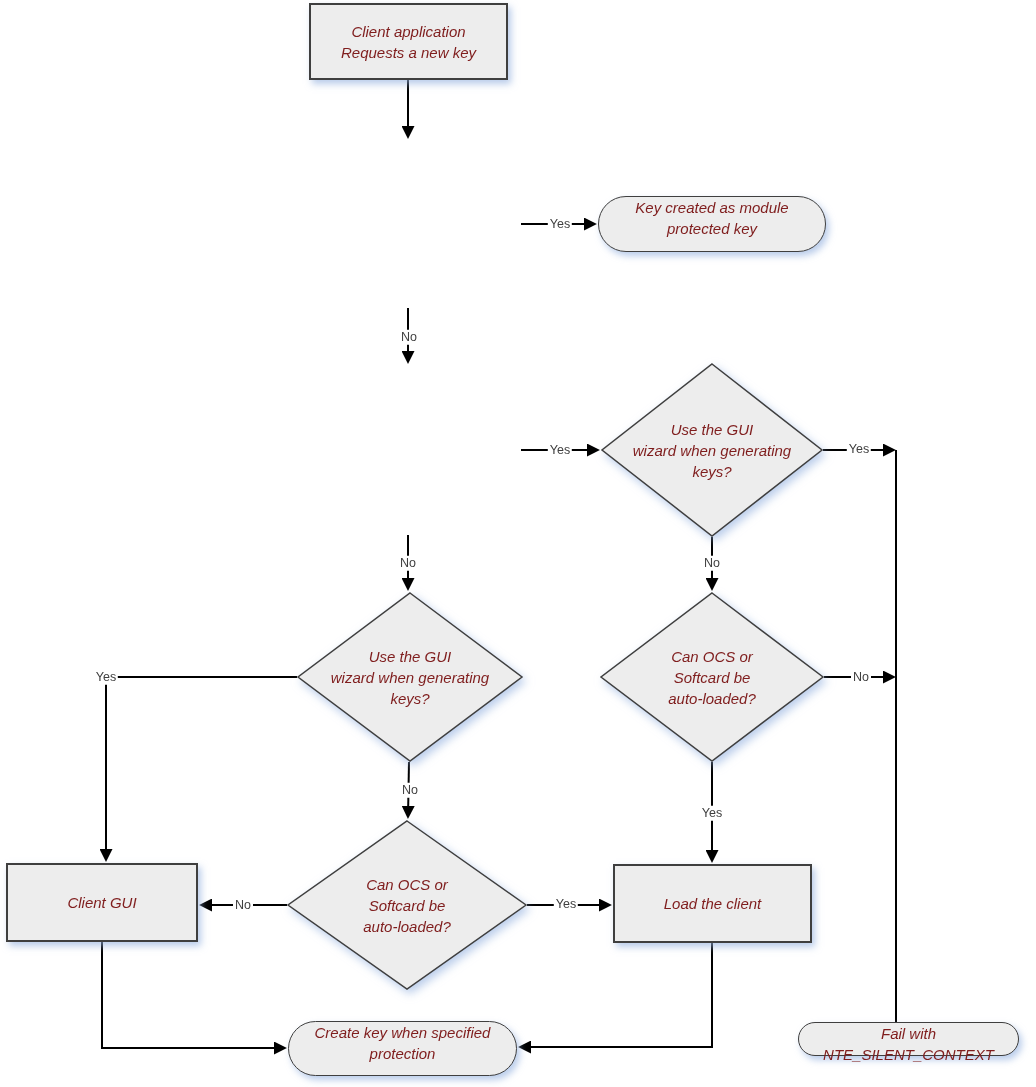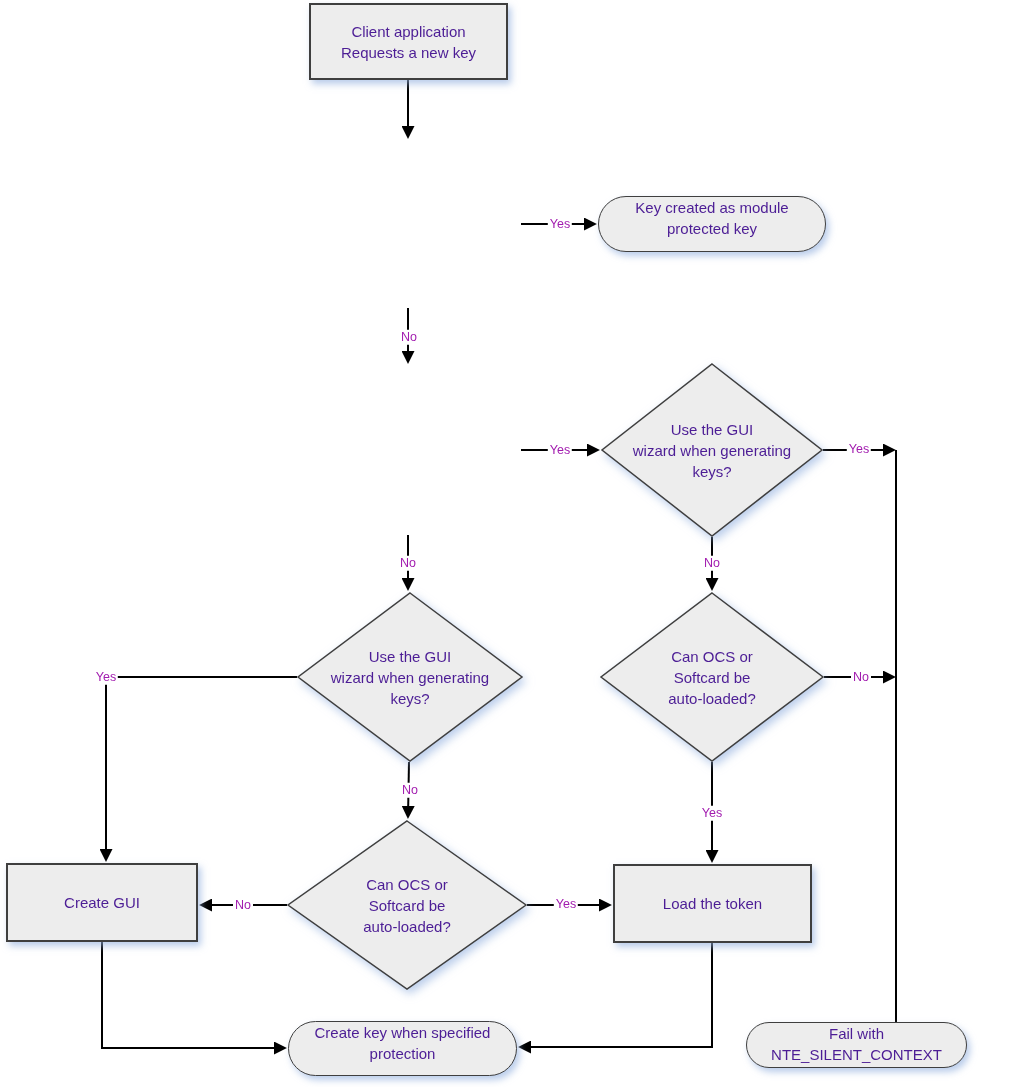--- a/index.html
+++ b/index.html
@@ -56,34 +56,35 @@
     stroke-width: 1.5;
     filter: drop-shadow(3px 4px 5px rgba(147,177,223,0.65));
   }
   .node-label {
     position: relative;
     z-index: 2;
     width: 100%;
     text-align: center;
     font-size: 15px;
     line-height: 1.4;
-    color: #4c1d95;
+    color: #7f1d1d;
     white-space: pre-line;
+    font-style: italic;
   }
   .diamond-node .node-label {
     position: absolute;
     left: 0; top: 50%;
     transform: translateY(-50%);
   }
   .edge-label {
     position: absolute;
     z-index: 3;
     transform: translate(-50%, -50%);
     background: #ffffff;
-    color: #a21caf;
+    color: #404040;
     font-size: 12.5px;
     line-height: 1;
     padding: 1px 2px;
     white-space: nowrap;
   }
 </style>
 </head>
 <body>
 
 <div id="canvas">
@@ -156,33 +157,33 @@
   <div class="node diamond-node" style="left:287px; top:820px; width:240px; height:170px;">
     <svg viewBox="0 0 240 170">
       <polygon points="120,1 239,85 120,169 1,85"></polygon>
     </svg>
     <div class="node-label">Can OCS or
 Softcard be
 auto-loaded?</div>
   </div>
 
   <div class="node rect-node" style="left:6px; top:863px; width:192px; height:79px;">
-    <div class="node-label">Create GUI</div>
+    <div class="node-label">Client GUI</div>
   </div>
 
   <div class="node rect-node" style="left:613px; top:864px; width:199px; height:79px;">
-    <div class="node-label">Load the token</div>
+    <div class="node-label">Load the client</div>
   </div>
 
   <div class="node stadium-node" style="left:288px; top:1021px; width:229px; height:55px;">
     <div class="node-label">Create key when specified
 protection</div>
   </div>
 
-  <div class="node stadium-node" style="left:746px; top:1022px; width:221px; height:46px;">
+  <div class="node stadium-node" style="left:798px; top:1022px; width:221px; height:34px;">
     <div class="node-label">Fail with
 NTE_SILENT_CONTEXT</div>
   </div>
 
   <div class="edge-label" style="left:560px; top:224px;">Yes</div>
   <div class="edge-label" style="left:409px; top:337px;">No</div>
   <div class="edge-label" style="left:560px; top:450px;">Yes</div>
   <div class="edge-label" style="left:408px; top:563px;">No</div>
   <div class="edge-label" style="left:859px; top:449px;">Yes</div>
   <div class="edge-label" style="left:712px; top:563px;">No</div>

